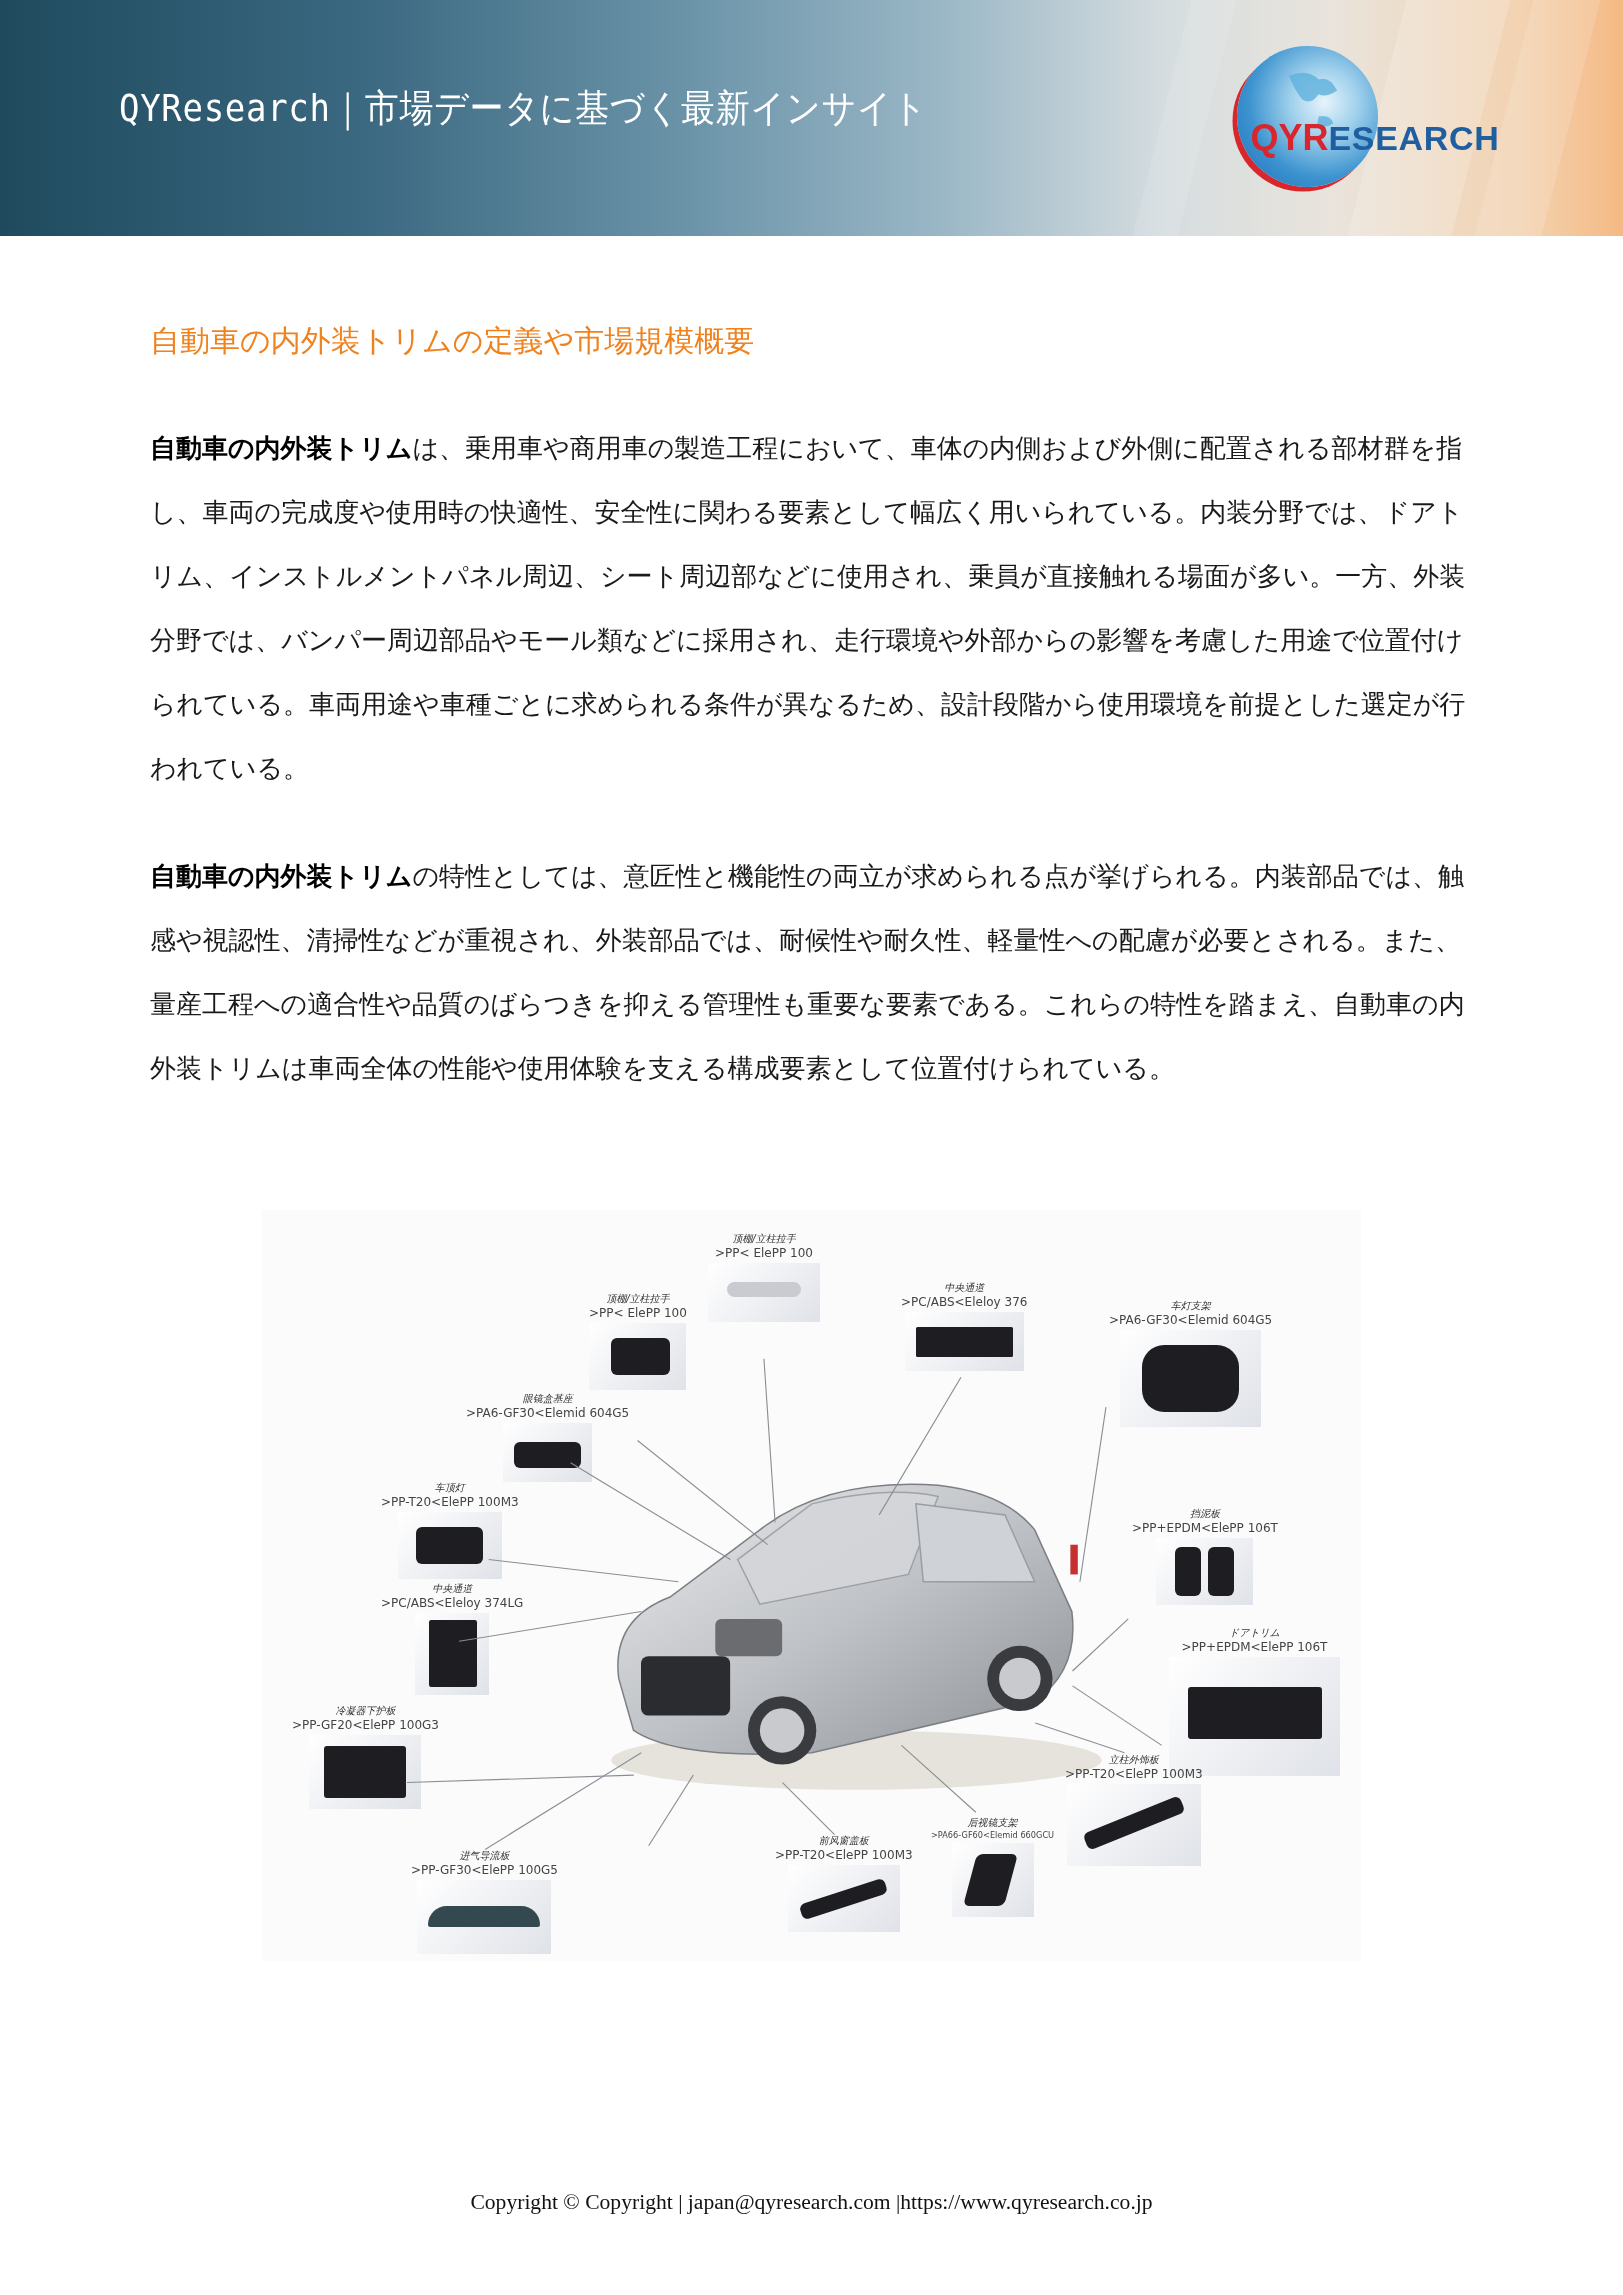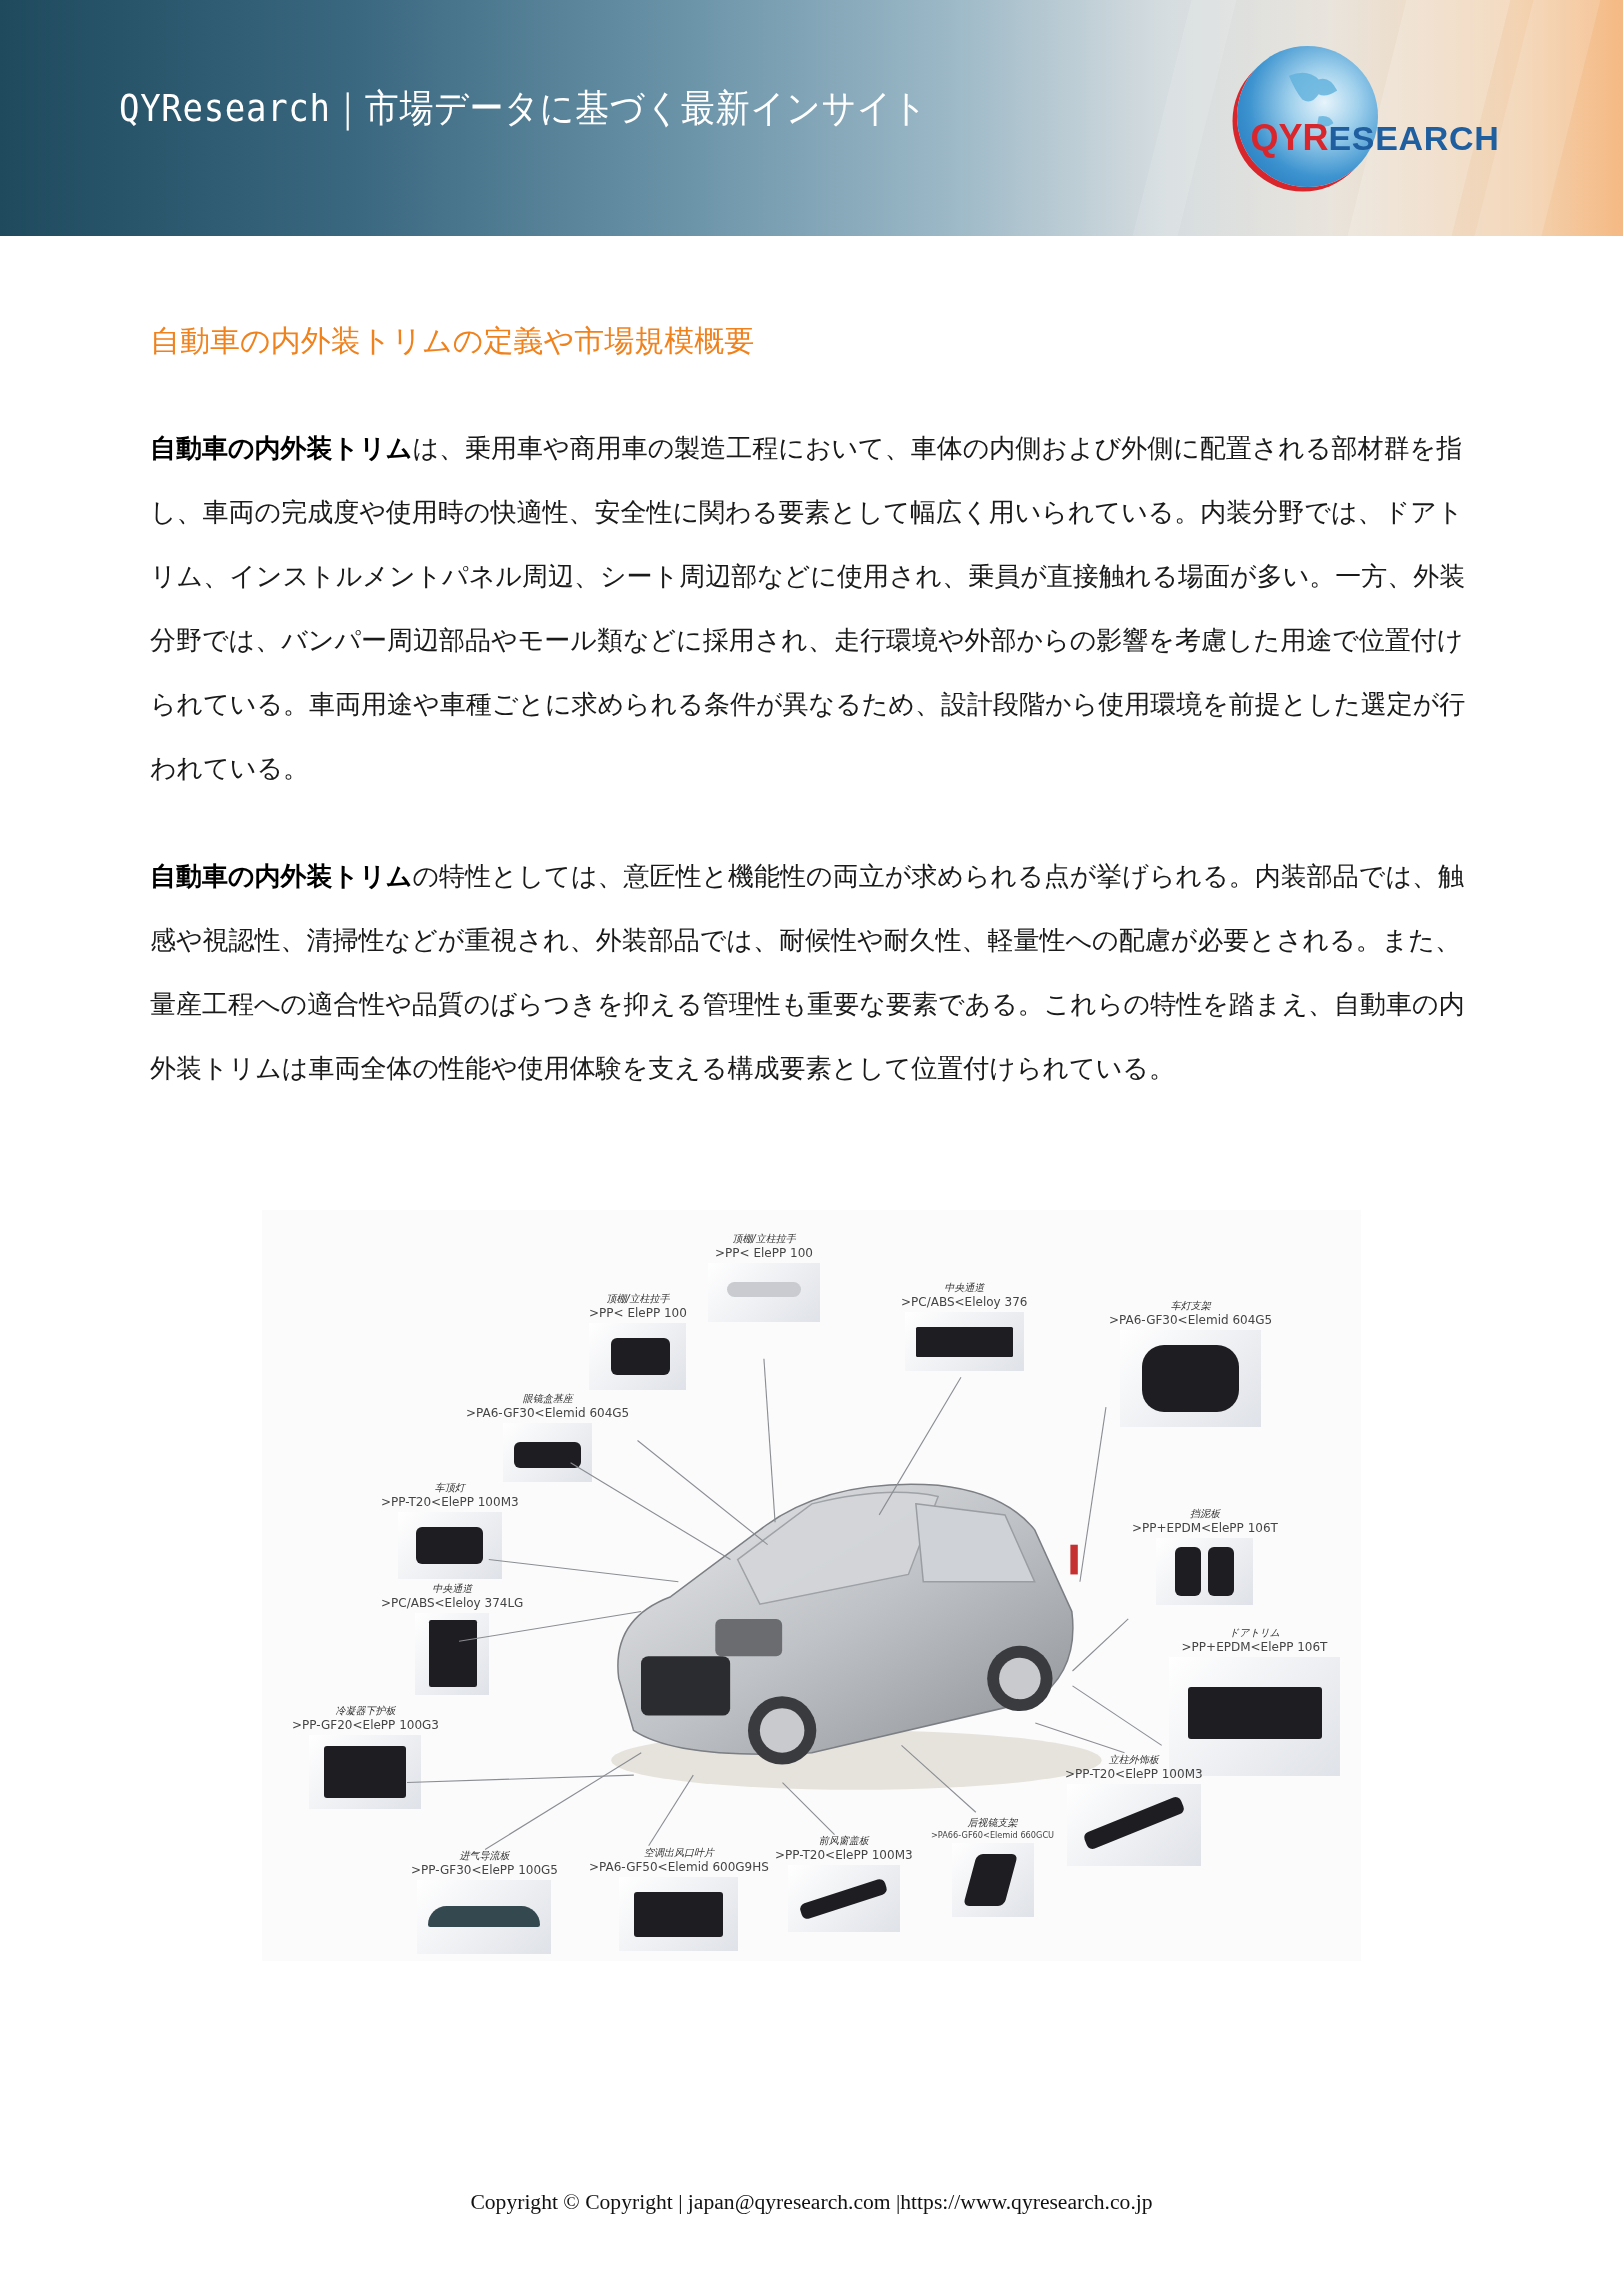--- a/index.html
+++ b/index.html
@@ -182,27 +182,20 @@
         <span class="part" style="left:18.6px;top:11px;width:41px;height:52px;transform:skewX(-15deg);"></span>
       </span>
   </div>
   <div class="callout" style="left:149px;top:639px;">
     <span class="cn">进气导流板</span>
     <span class="mat">&gt;PP-GF30&lt;ElePP 100G5</span>
     <span class="thumb" style="width:134px;height:74px;">
         <span class="part" style="left:11px;top:26px;width:112px;height:21px;border-radius:59px 59px 7.4px 7.4px;background:#33484f;"></span>
       </span>
   </div>
-  <div class="callout" style="left:327px;top:636px;">
-    <span class="cn">空调出风口叶片</span>
-    <span class="mat">&gt;PA6-GF50&lt;Elemid 600G9HS</span>
-    <span class="thumb" style="width:119px;height:74px;">
-        <span class="part" style="left:15px;top:15px;width:89px;height:45px;border-radius:3px;"></span>
-      </span>
-  </div>
   <div class="callout" style="left:513px;top:624px;">
     <span class="cn">前风窗盖板</span>
     <span class="mat">&gt;PP-T20&lt;ElePP 100M3</span>
     <span class="thumb" style="width:112px;height:67px;">
         <span class="part" style="left:11px;top:26px;width:89px;height:16.4px;transform:rotate(-18deg);"></span>
       </span>
   </div>
 
   <svg width="1099" height="751" style="position:absolute;left:0;top:0;pointer-events:none;" viewBox="0 0 1478 1010">
     <g stroke="#8a8d92" stroke-width="1.5" fill="none">

